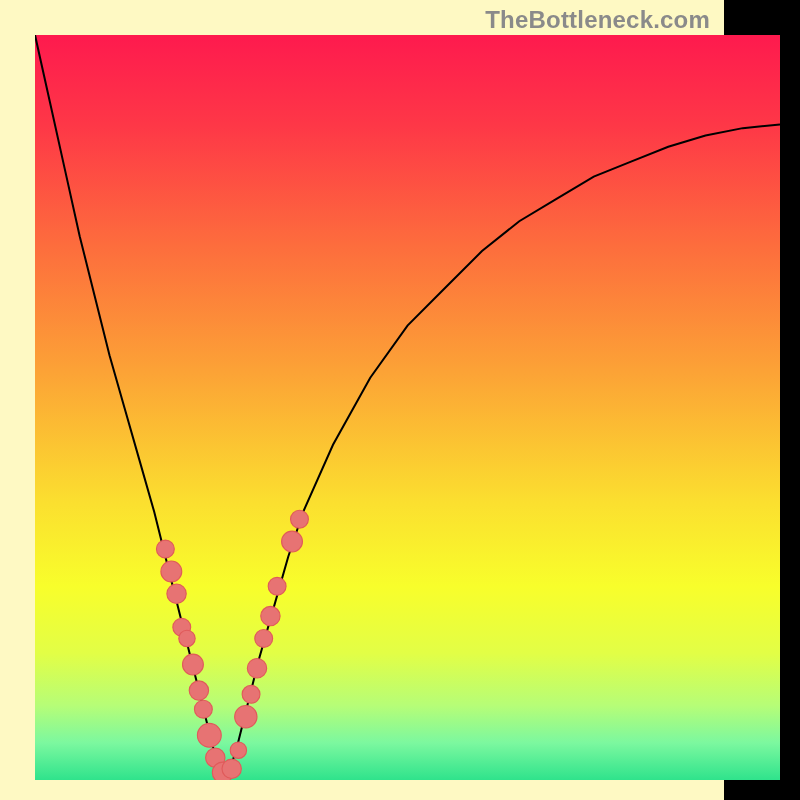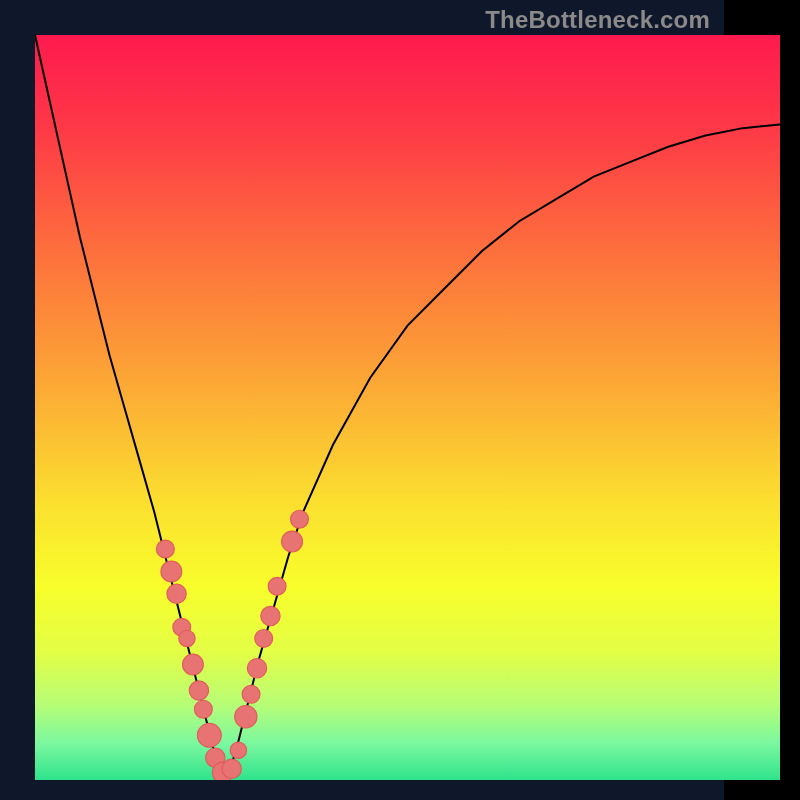--- a/index.html
+++ b/index.html
@@ -9,21 +9,21 @@
     height: 800px;
     background: #000;
     overflow: hidden;
   }
   .frame {
     position: absolute;
     left: 0;
     top: 0;
     width: 724px;
     height: 800px;
-    background: #0f172a;
+    background: #fef9c3;
     text-decoration: underline;
   }
   .plot {
     position: absolute;
     left: 35px;
     top: 35px;
     width: 745px;
     height: 745px;
     overflow: hidden;
   }

